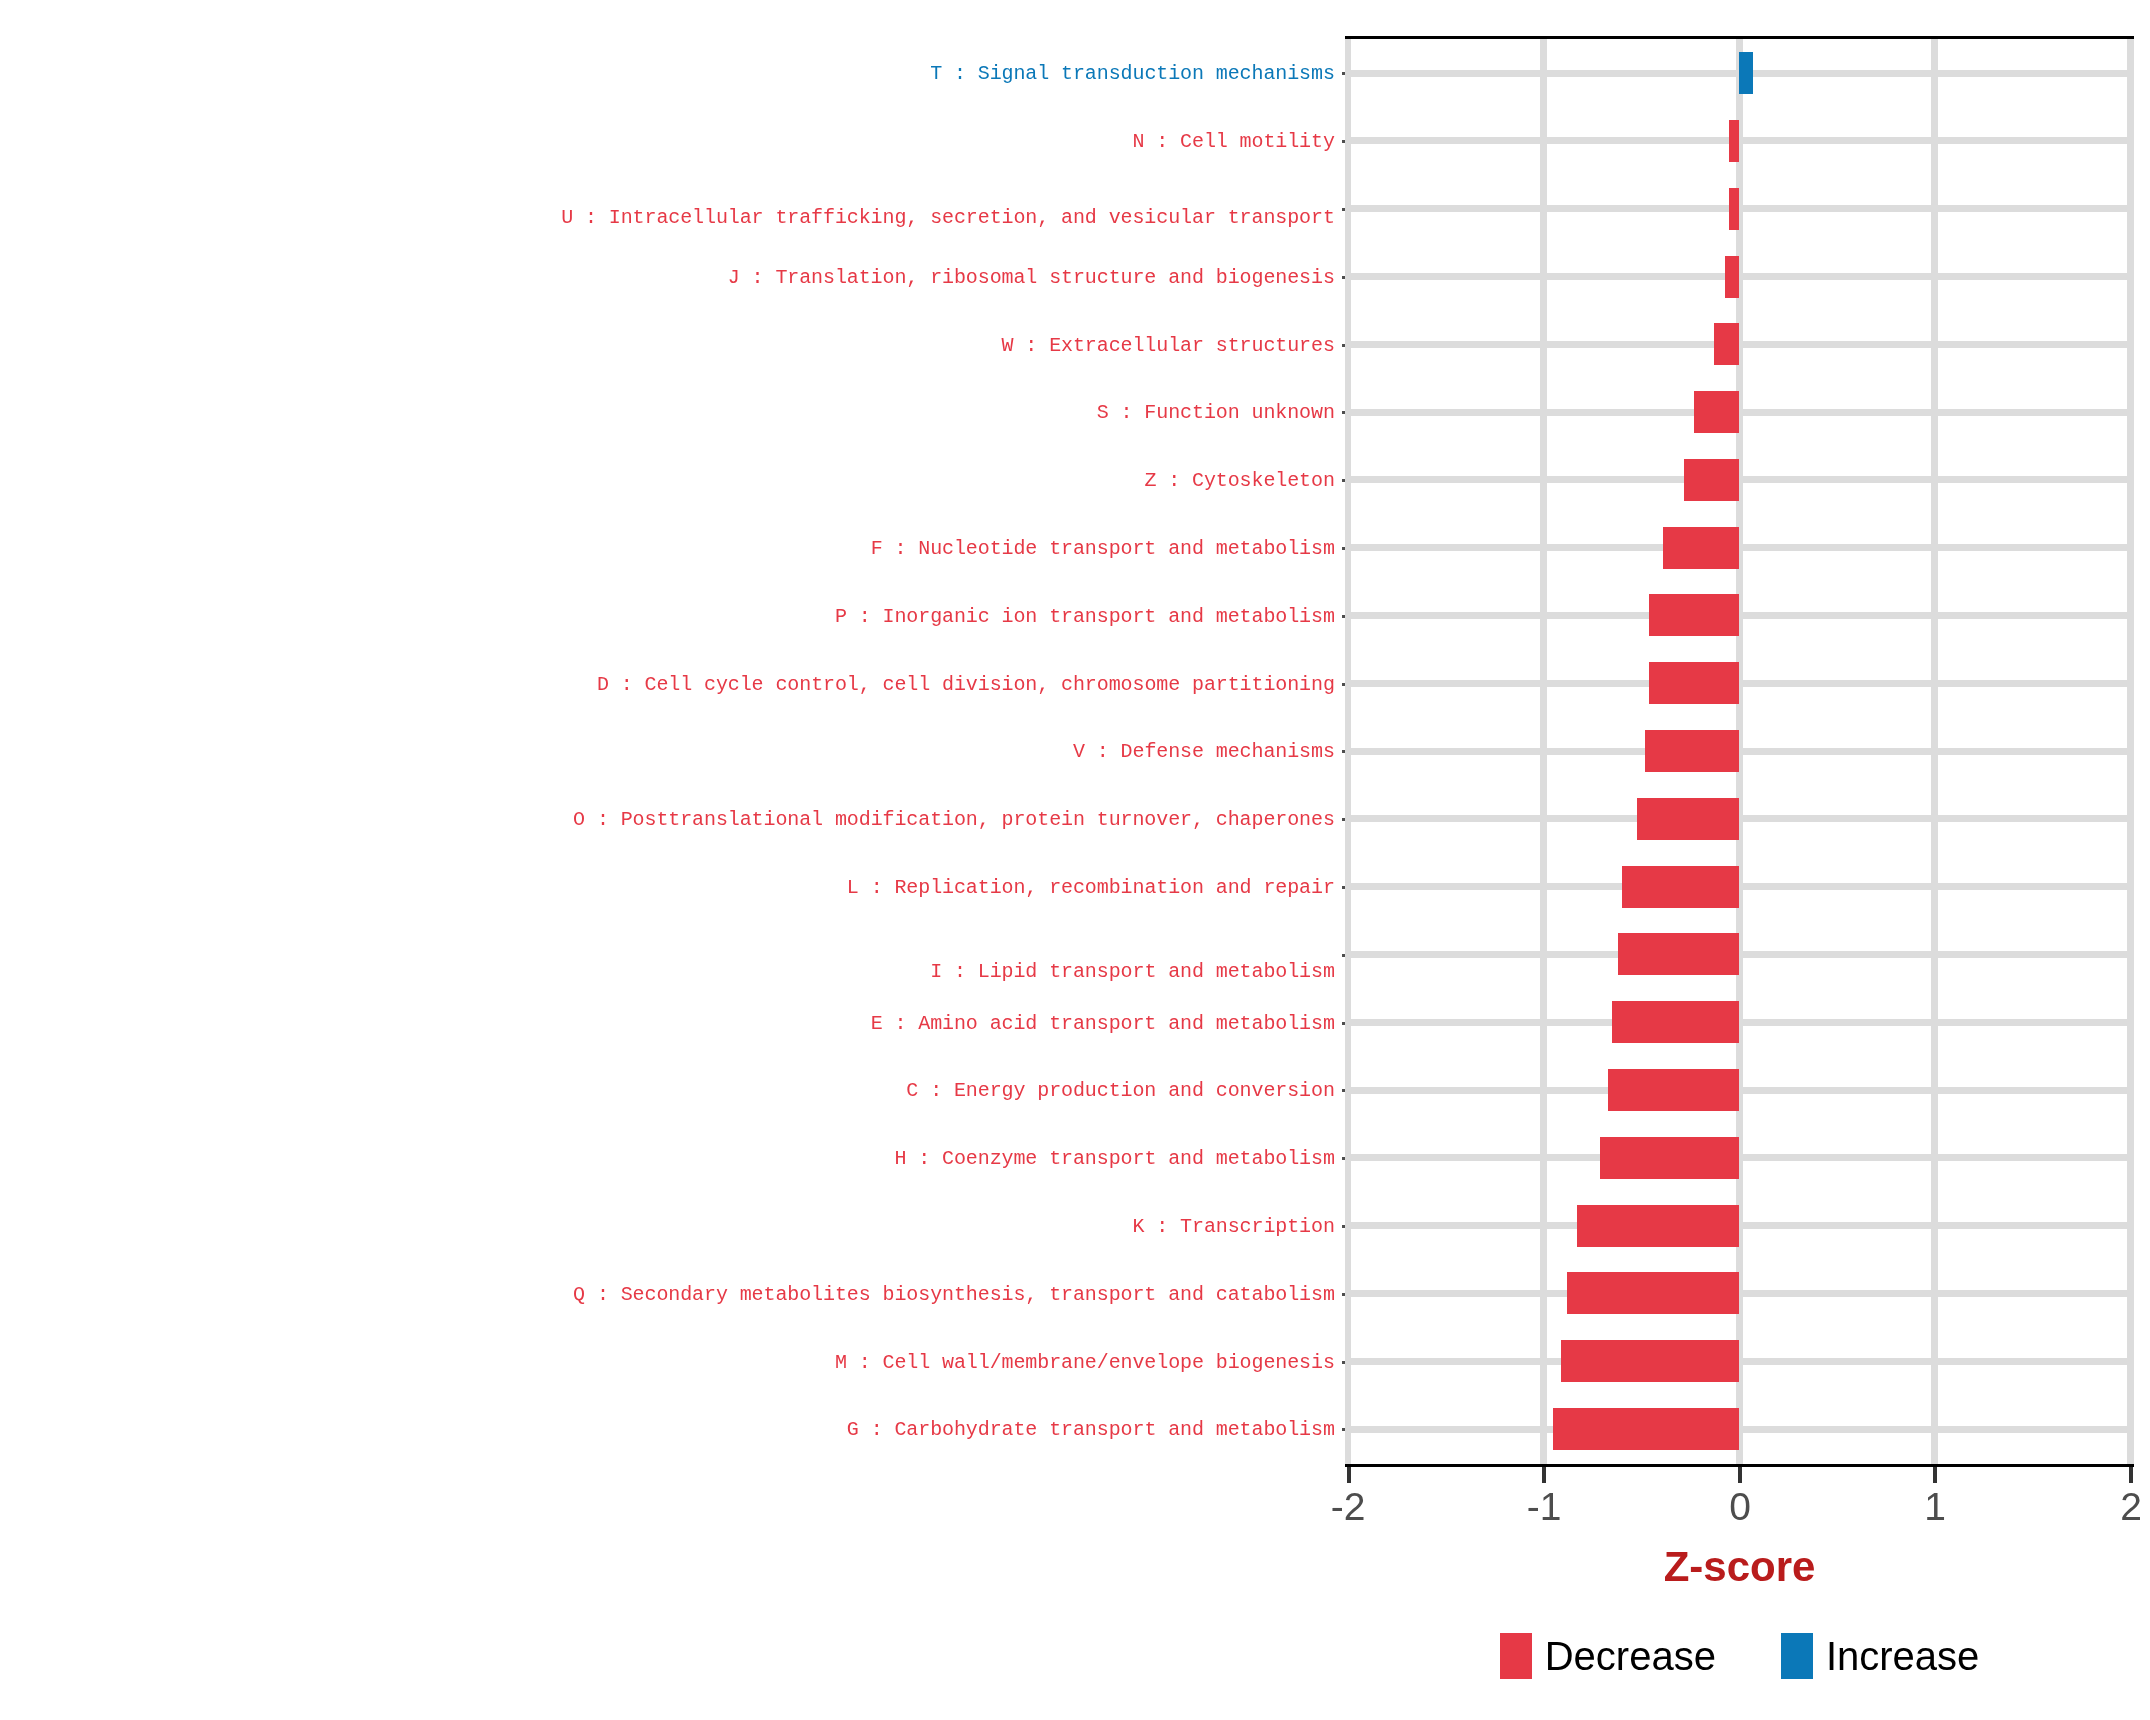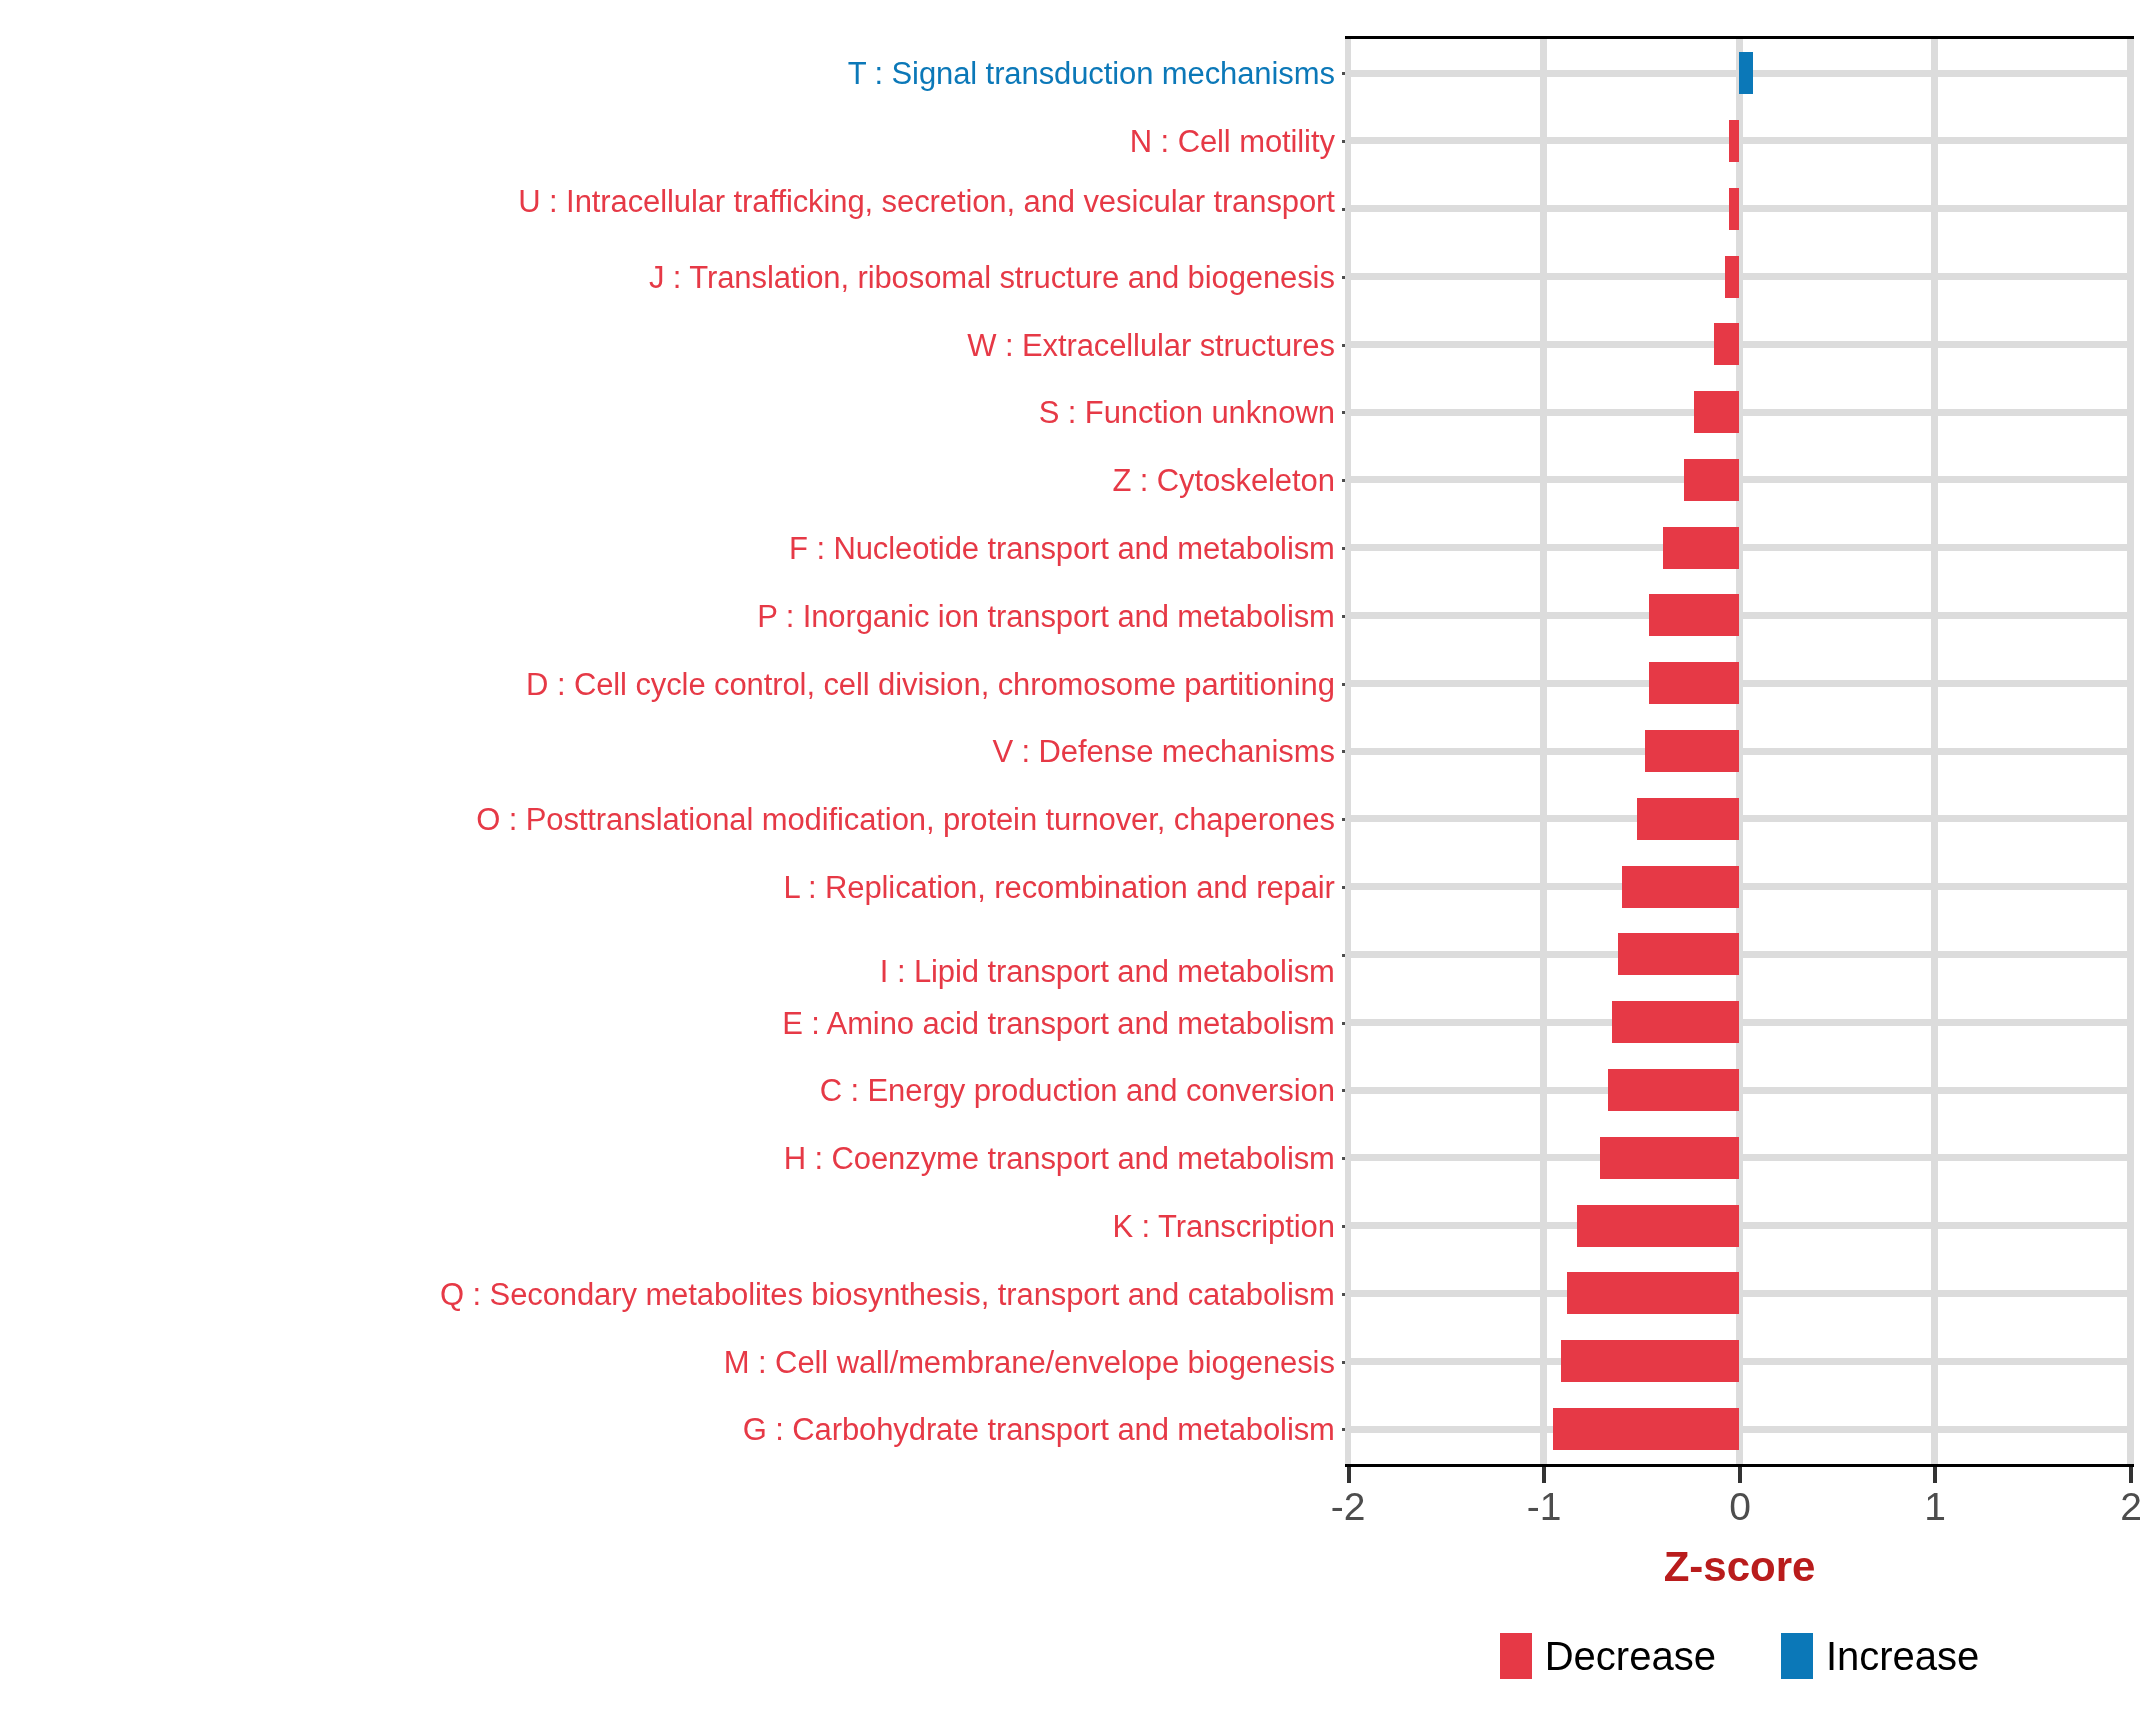--- a/index.html
+++ b/index.html
@@ -10,22 +10,23 @@
   
   #ylabels{
     position:absolute; left:0; top:65px; width:1342px; height:1402px;
   }
   .ylabel-row{
     position:absolute; right:0; width:1342px;
     display:flex; align-items:center; justify-content:flex-end;
     padding-right:7.2px; box-sizing:border-box;
   }
   .ylabel-text{
-    font-size:31px; line-height:1; white-space:nowrap;
+    font-size:20px; line-height:1; white-space:nowrap;
     letter-spacing:-0.1px;
+    font-family:Liberation Mono, monospace;
   }
   .lbl-dec{color:#E63946;}
   .lbl-inc{color:#0B78B8;}
   .ytick{
     position:absolute; left:1342px; width:10px; height:2.9px; background:#4d4d4d;
   }
 
   
   #panel{
     position:absolute; left:1345px; top:36px; width:789px; height:1431px;
@@ -68,21 +69,21 @@
 
   <div id="ylabels">
       <div class="ylabel-row" style="top: -15.6px; height: 49px;">
         <span class="ylabel-text lbl-inc">T : Signal transduction mechanisms</span>
       </div>
       <div class="ytick" style="top: 7.4px;"></div>
       <div class="ylabel-row" style="top: 52px; height: 49px;">
         <span class="ylabel-text lbl-dec">N : Cell motility</span>
       </div>
       <div class="ytick" style="top: 75px;"></div>
-      <div class="ylabel-row" style="top: 112px; height: 49px;">
+      <div class="ylabel-row" style="top: 128px; height: 49px;">
         <span class="ylabel-text lbl-dec">U : Intracellular trafficking, secretion, and vesicular transport</span>
       </div>
       <div class="ytick" style="top: 143px;"></div>
       <div class="ylabel-row" style="top: 188px; height: 49px;">
         <span class="ylabel-text lbl-dec">J : Translation, ribosomal structure and biogenesis</span>
       </div>
       <div class="ytick" style="top: 211px;"></div>
       <div class="ylabel-row" style="top: 256px; height: 49px;">
         <span class="ylabel-text lbl-dec">W : Extracellular structures</span>
       </div>

